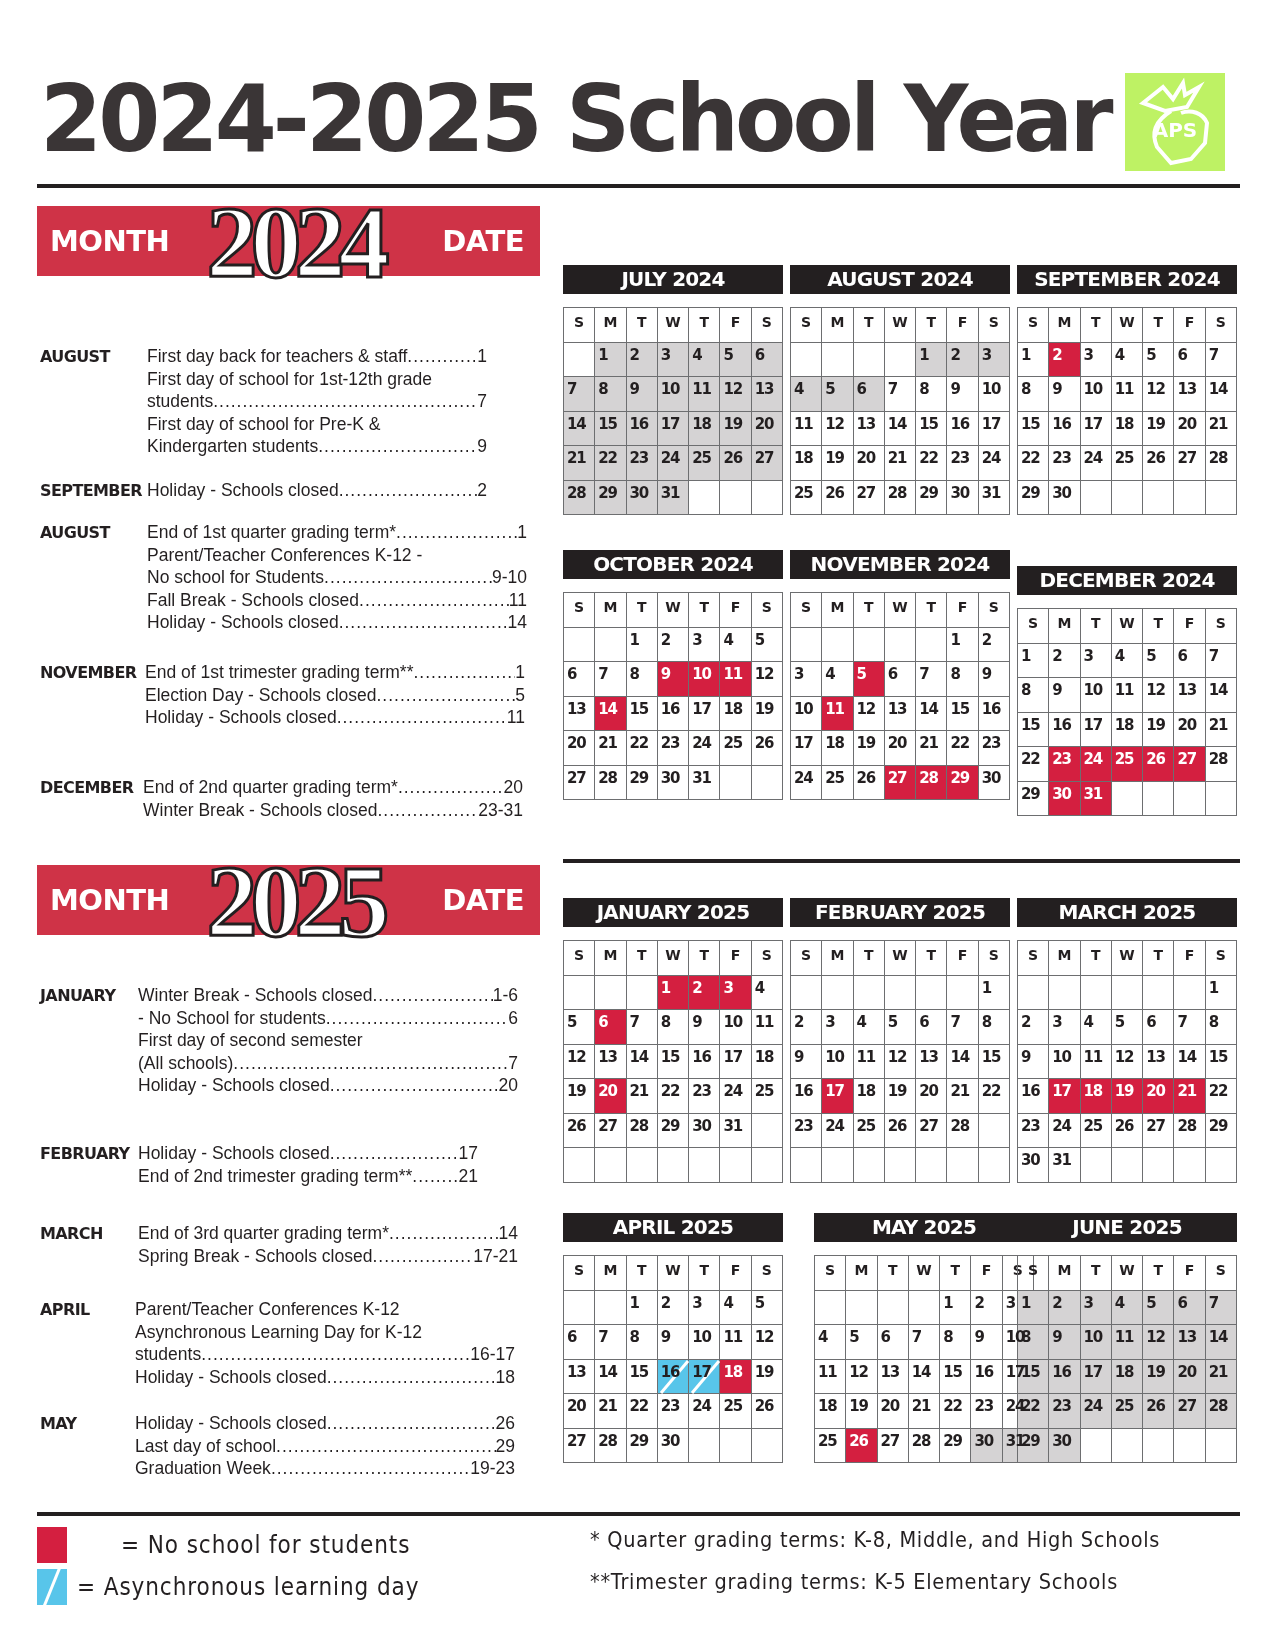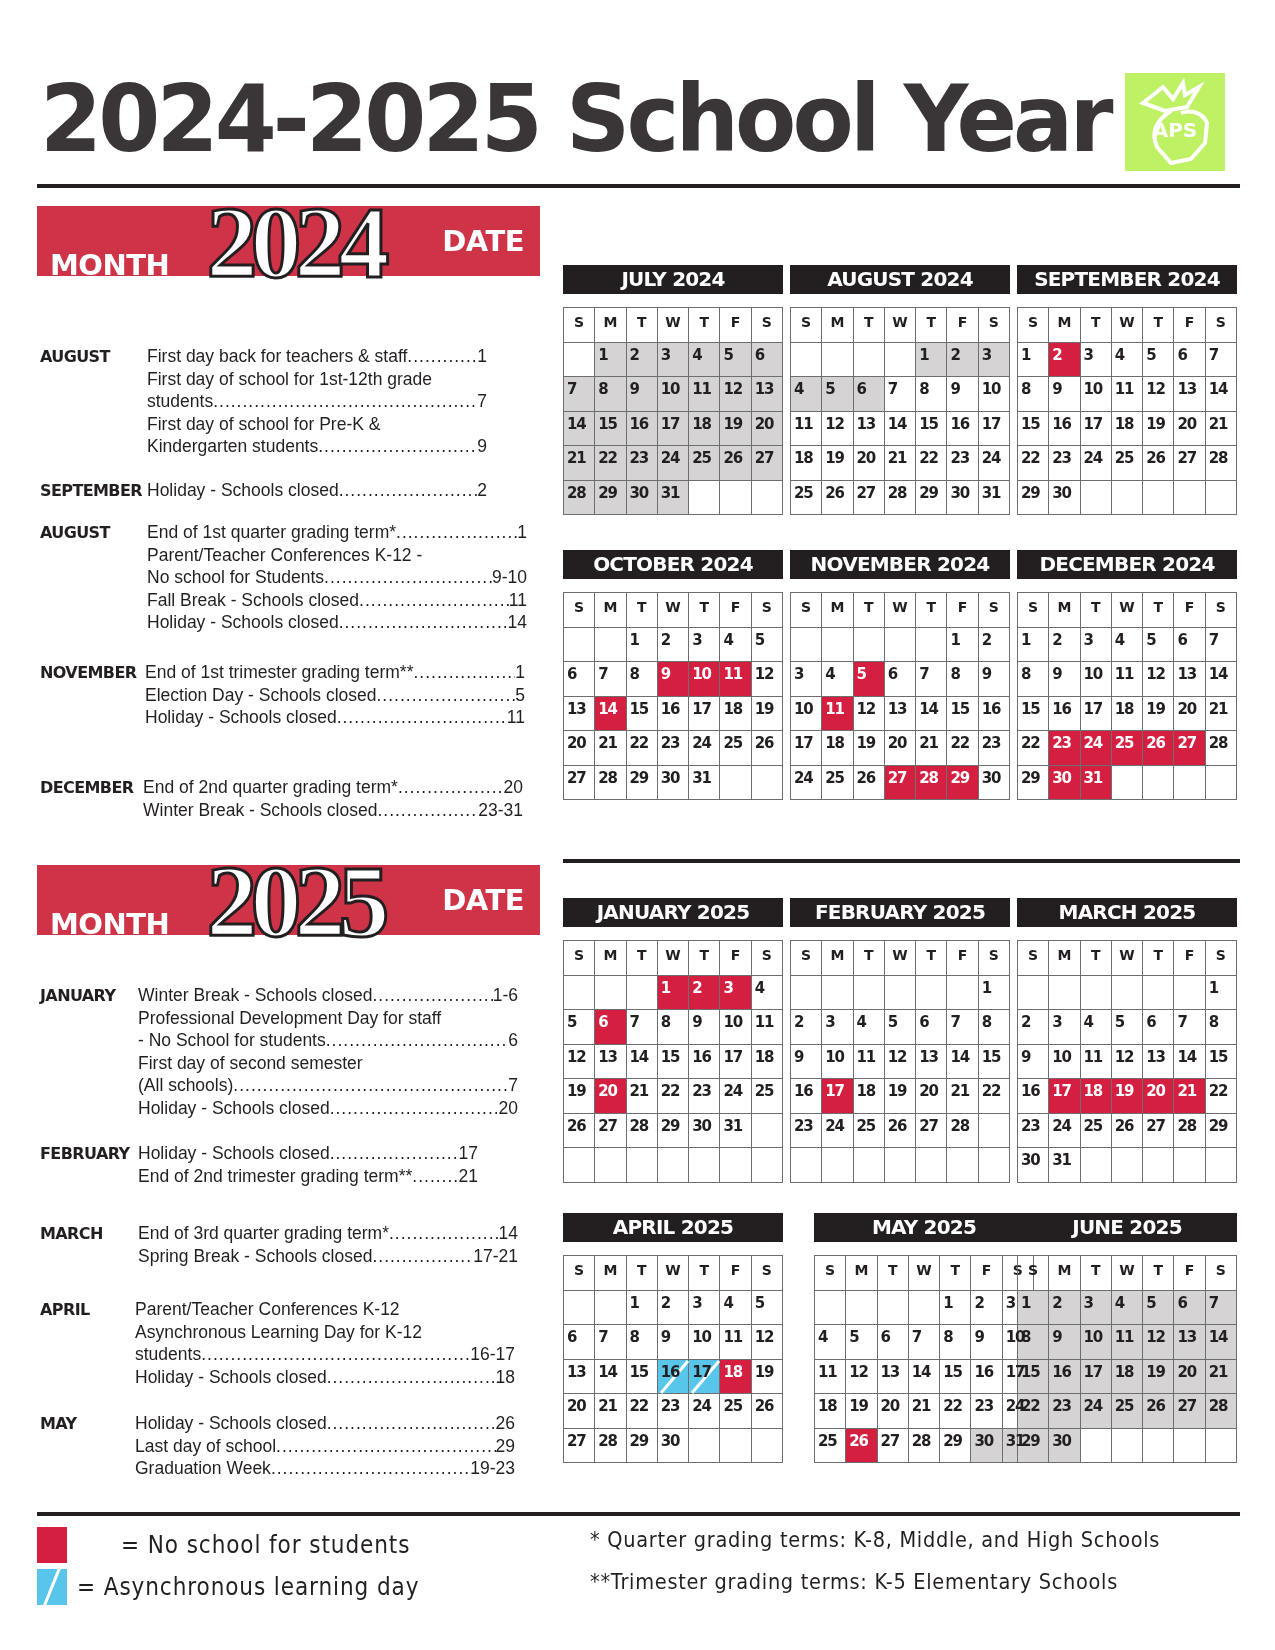--- a/index.html
+++ b/index.html
@@ -23,21 +23,21 @@
 
   .banner {
     position: absolute; left: 37px; width: 503px; height: 70px;
     background: #cf3347;
   }
   .banner .b-left, .banner .b-right {
     position: absolute; top: 18px; color: #fff; font-weight: bold;
     font-family: "DejaVu Sans", sans-serif; font-size: 29px; line-height: 34px;
     letter-spacing: -0.5px;
   }
-  .banner .b-left { left: 13px; margin-top: 24px; }
+  .banner .b-left { left: 13px; }
   .banner .b-right { right: 16px; }
   .banner .b-year {
     position: absolute; left: 130px; top: -18px; width: 255px; text-align: center;
     font-family: Liberation Serif, serif; font-weight: bold; font-size: 102px;
     line-height: 110px; color: #ffffff; letter-spacing: -7px;
     -webkit-text-stroke: 3px #231f20;
   }
 
   .events { position: absolute; left: 40px; width: 500px; font-size: 17.5px; line-height: 22.5px; }
   .ev-month { position: absolute; left: 0; font-family: "DejaVu Sans", sans-serif; font-weight: bold; font-size: 16px; letter-spacing: -0.6px; }
@@ -205,25 +205,20 @@
       </div>
     </div>
   </div>
 <div id="events-2025" class="events" style="top:0;">
     <div class="ev-month" style="top: 985px;">JANUARY</div>
     <div class="ev-lines" style="top: 984px; left: 98px; width: 380px;">
       <div class="ev-line">
         <span class="txt">Winter Break - Schools closed</span>
         <span class="dots"></span>
         <span class="dt"> 1-6</span>
-      </div>
-      <div class="ev-line nodots">
-        <span class="txt">Professional Development Day for staff</span>
-        <span class="dots"></span>
-        <span class="dt"></span>
       </div>
       <div class="ev-line">
         <span class="txt">- No School for students</span>
         <span class="dots"></span>
         <span class="dt">6</span>
       </div>
       <div class="ev-line nodots">
         <span class="txt">First day of second semester</span>
         <span class="dots"></span>
         <span class="dt"></span>
@@ -537,21 +532,21 @@
         <div class="cell"><span>23</span></div>
         <div class="cell"><span>24</span></div>
         <div class="cell"><span>25</span></div>
         <div class="cell"><span>26</span></div>
         <div class="cell noschool"><span>27</span></div>
         <div class="cell noschool"><span>28</span></div>
         <div class="cell noschool"><span>29</span></div>
         <div class="cell"><span>30</span></div>
       </div>
     </div>
-    <div class="cal" style="left: 1017px; top: 550px;">
+    <div class="cal" style="left: 1017px; top: 566px;">
       <div class="cal-head">DECEMBER 2024</div>
       <div class="cal-grid">
         <div class="cell dow">S</div>
         <div class="cell dow">M</div>
         <div class="cell dow">T</div>
         <div class="cell dow">W</div>
         <div class="cell dow">T</div>
         <div class="cell dow">F</div>
         <div class="cell dow">S</div>
         <div class="cell"><span>1</span></div>

